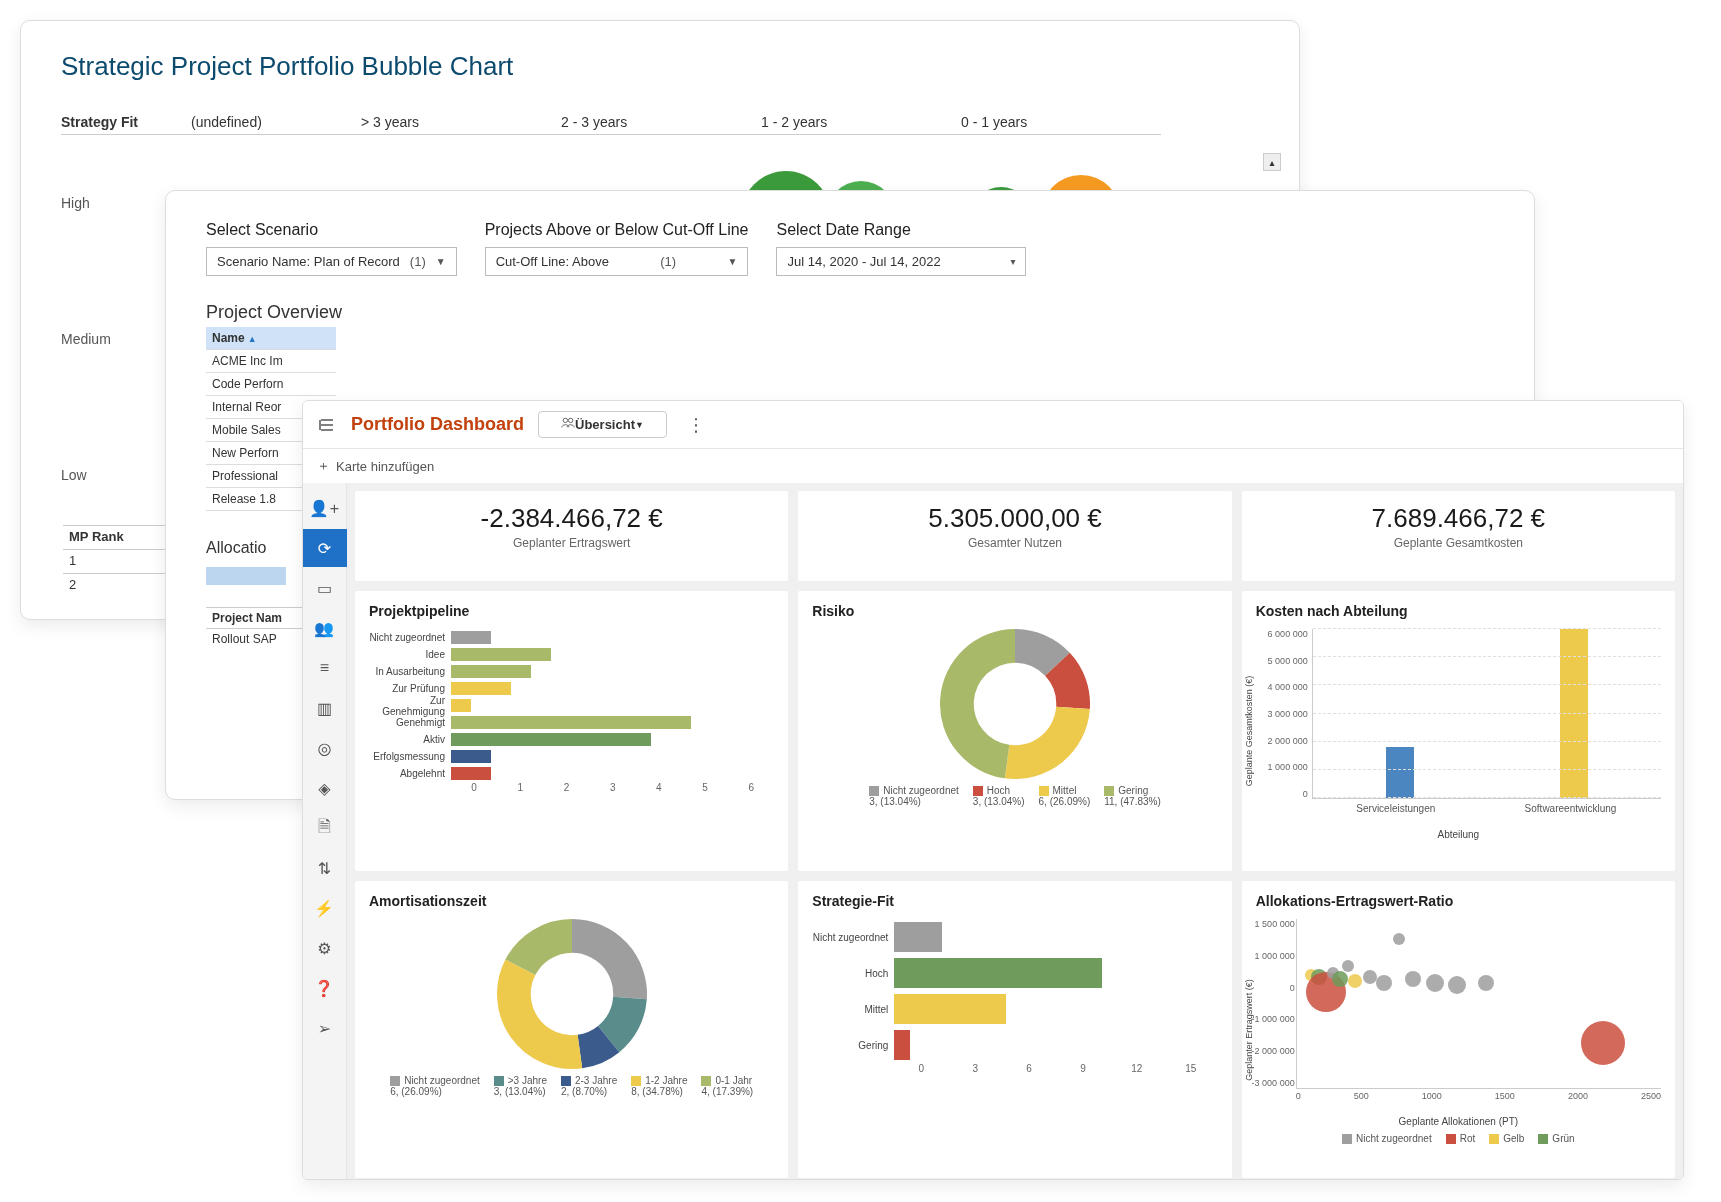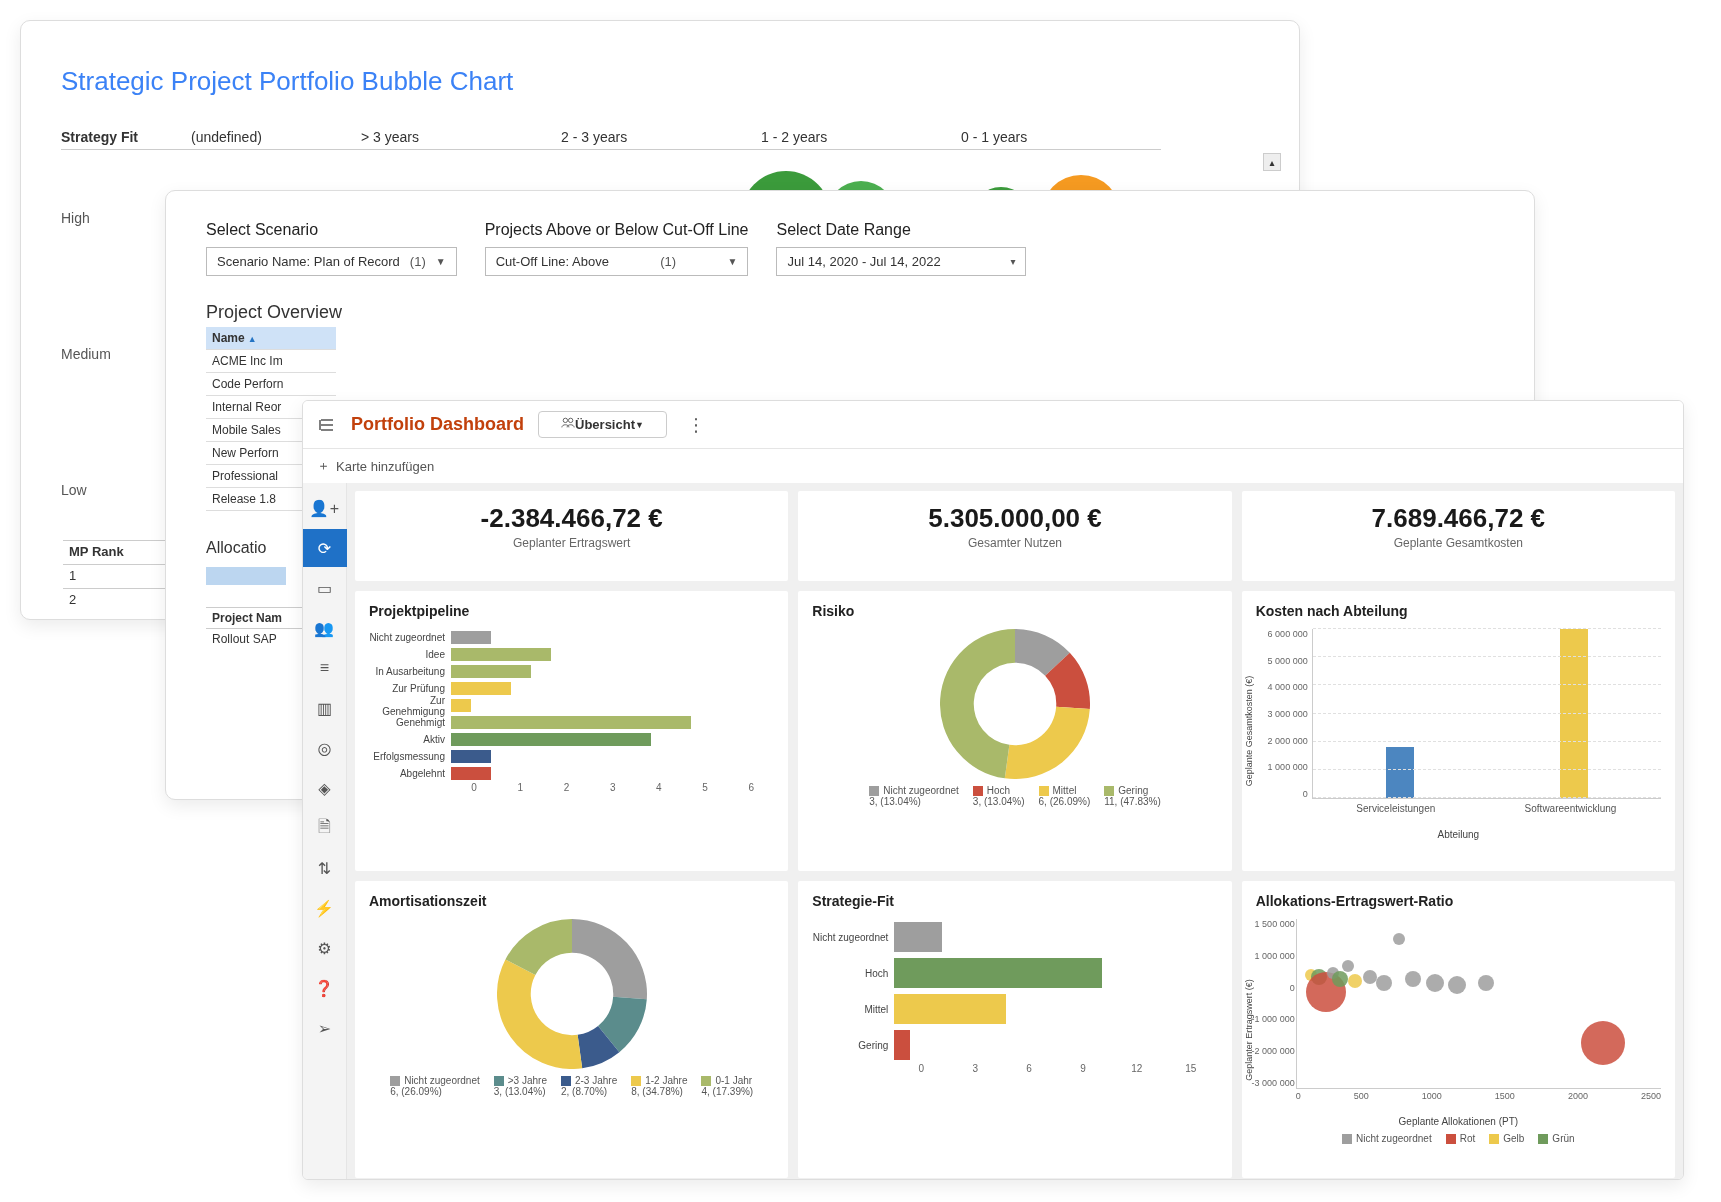--- a/index.html
+++ b/index.html
@@ -2,21 +2,21 @@
 <html><head>
 <meta charset="utf-8">
 <style>
   * { box-sizing: border-box; margin: 0; padding: 0; }
   body { font-family: "Segoe UI", Arial, sans-serif; background: #fff; color: #333; font-size: 13px; position: relative; width: 1721px; height: 1202px; }
   .window { position: absolute; background: #fff; border: 1px solid #ddd; border-radius: 10px; box-shadow: 0 6px 18px rgba(0,0,0,0.08); overflow: hidden; }
 
   
   .w1 { left: 20px; top: 20px; width: 1280px; height: 600px; z-index: 1; }
   .w1 .inner { padding: 30px 40px; }
-  .w1 h1 { font-size: 26px; font-weight: 400; color: #3b82f6; margin-bottom: 28px; margin-top: 15px; }
+  .w1 h1 { font-size: 26px; font-weight: 400; color: #0c4a6e; margin-bottom: 28px; }
   .bubble-header { display: grid; grid-template-columns: 130px 170px 200px 200px 200px 200px; font-size: 14px; margin-top: 18px; }
   .bubble-header .cell { padding: 4px 0; }
   .bubble-header .title { grid-column: 1 / 7; text-align: center; font-weight: 600; color: #333; padding-bottom: 4px; }
   .bubble-header .rowlabel { font-weight: 700; }
   .bubble-header .bordered { border-bottom: 1px solid #ccc; }
   .yaxis { margin-top: 60px; display: flex; flex-direction: column; gap: 120px; padding-left: 0; }
   .yaxis span { font-size: 14px; color: #555; }
   .mp-table { margin-top: 40px; width: 150px; font-size: 13px; }
   .mp-table th, .mp-table td { border-top: 1px solid #ccc; text-align: left; padding: 3px 6px; }
   .mp-table th { font-weight: 700; }
@@ -56,21 +56,21 @@
   .view-picker { border: 1px solid #ccc; border-radius: 4px; padding: 4px 22px; display: inline-flex; align-items: center; font-size: 13px; font-weight: bold; }
   .kebab { font-size: 18px; color: #555; padding: 0 6px; }
   .add-row { padding: 8px 14px; font-size: 13px; color: #555; display:flex; align-items:center; gap:6px; }
   .w3-body { display: flex; height: calc(100% - 75px); }
   .sidebar { width: 44px; background: #f4f4f4; border-right: 1px solid #e5e5e5; display: flex; flex-direction: column; align-items: center; padding-top: 6px; gap: 2px; }
   .sidebar .item { width: 44px; height: 38px; display: flex; align-items: center; justify-content: center; font-size: 16px; color: #555; cursor:pointer; }
   .sidebar .item.active { background: #1f71c7; color: #fff; }
   .grid { flex: 1; background: #f0f0f0; padding: 8px; display: grid; grid-template-columns: repeat(3, 1fr); grid-template-rows: 90px 280px 1fr; gap: 10px; overflow:hidden; }
   .card { background: #fff; border-radius: 2px; padding: 12px 14px; position: relative; overflow:hidden; }
   .metric { text-align: center; }
-  .metric .val { font-size: 26px; font-weight: 700; color: #1a1a1a; }
+  .metric .val { font-size: 26px; font-weight: 400; color: #1a1a1a; }
   .metric .lbl { font-size: 12px; color: #666; margin-top: 2px; }
   .card h3 { font-size: 14px; font-weight: 700; color: #222; margin-bottom: 10px; }
 
   
   .hbar-chart { font-size: 10px; }
   .hbar-row { display: flex; align-items: center; height: 17px; }
   .hbar-row .cat { width: 82px; text-align: right; padding-right: 6px; color: #444; font-size:10px; }
   .hbar-row .bar { height: 13px; }
   .hbar-axis { display:flex; margin-left:82px; font-size:10px; color:#666; }
   .hbar-axis span { flex:1; text-align:center; }

